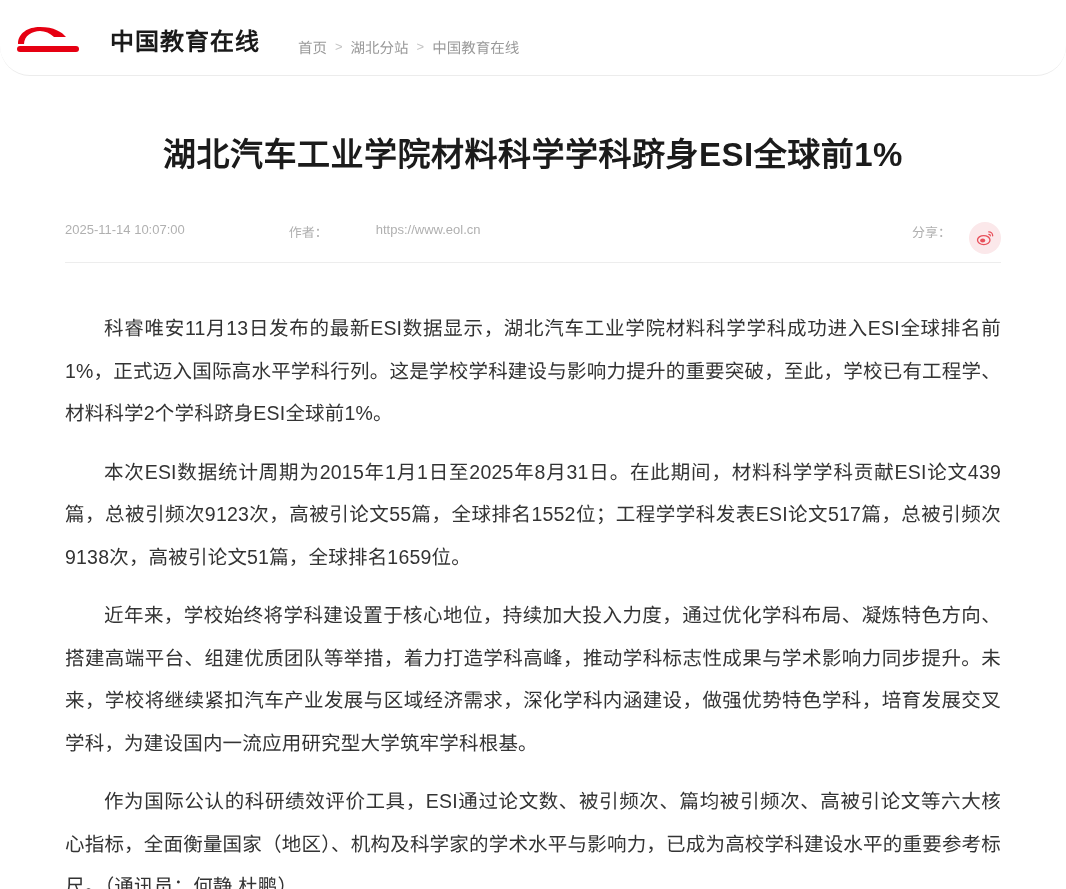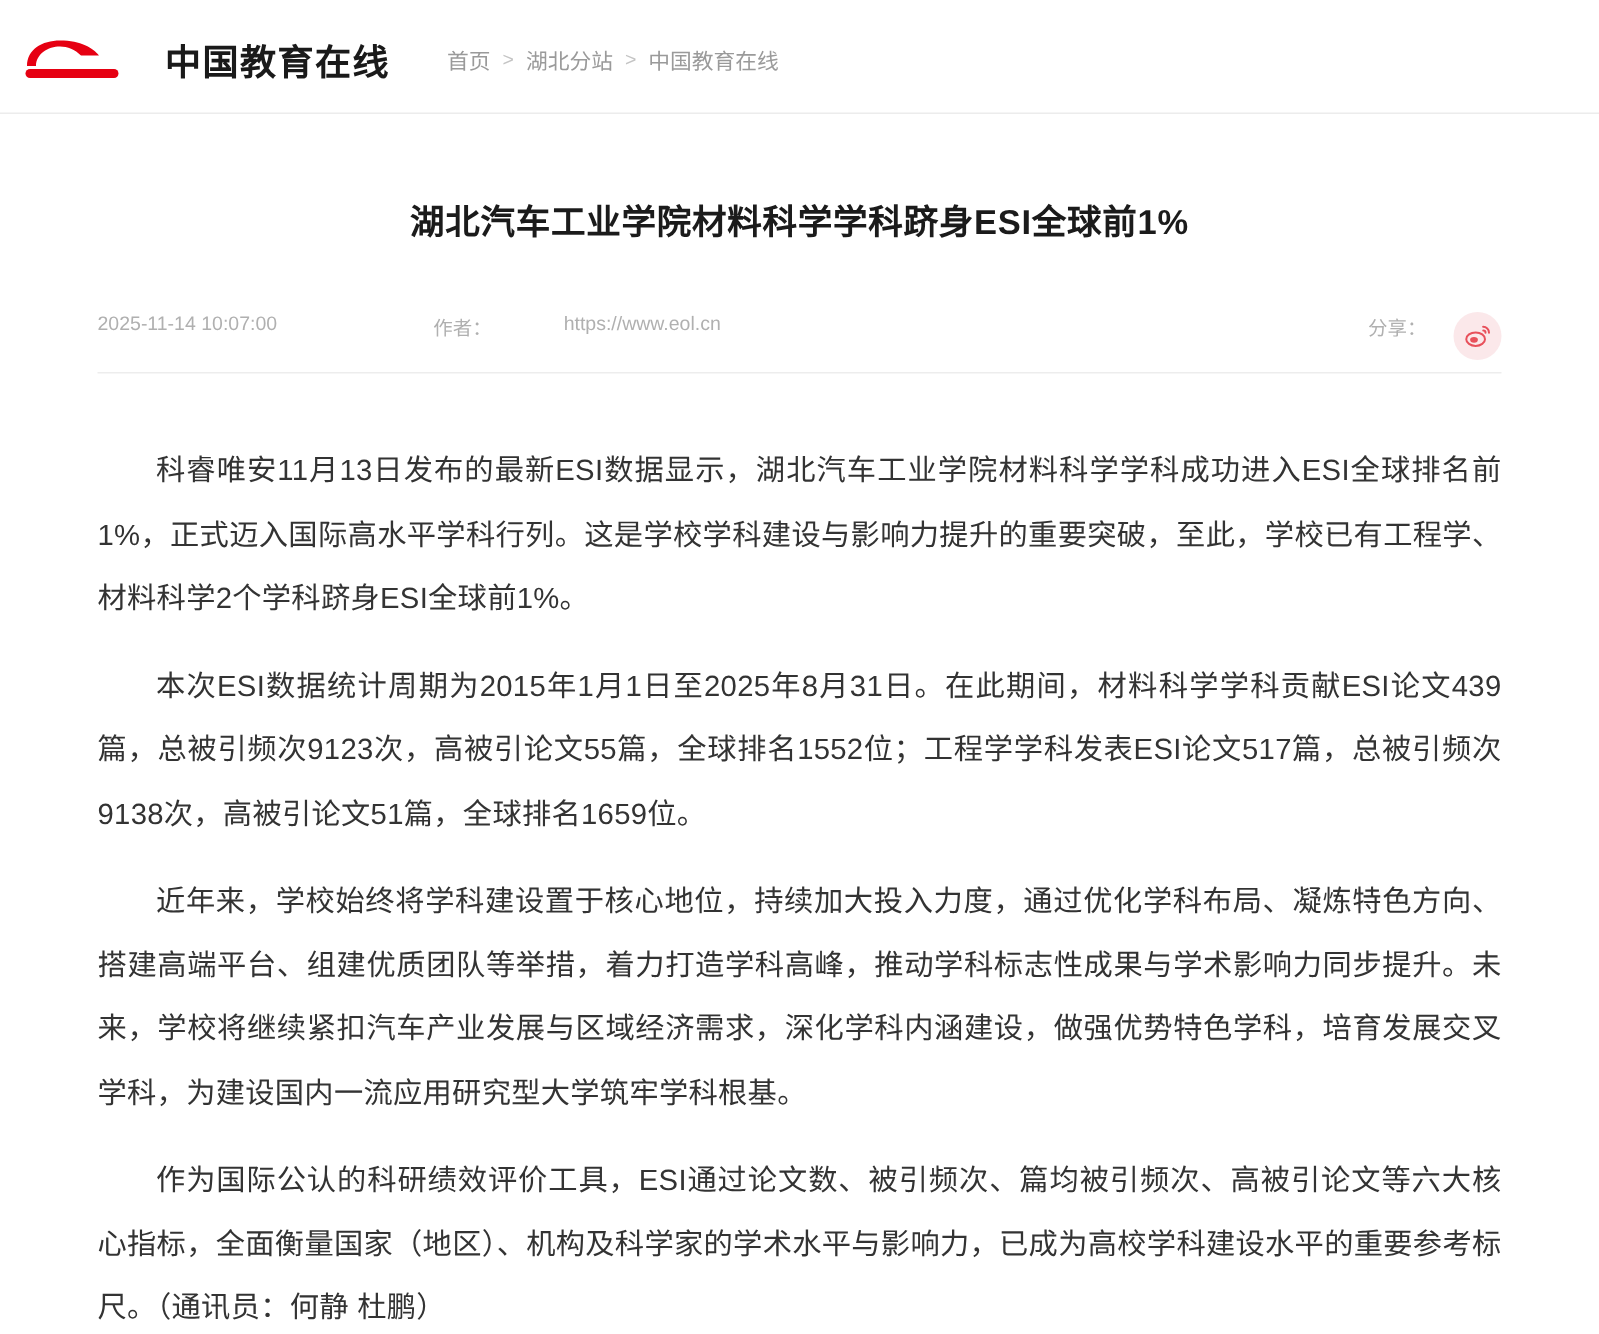--- a/index.html
+++ b/index.html
@@ -11,23 +11,24 @@
     width: 1066px;
     min-height: 889px;
     font-family: "Liberation Sans", "DejaVu Sans", sans-serif;
     color: #333;
     -webkit-font-smoothing: antialiased;
   }
 
   
   .site-header {
     display: flex;
-    align-items: center;
+    align-items: flex-end;
     padding: 22px 0 18px 14px;
     border-bottom: 1px solid #ececec;
+    border-radius: 30px;
   }
   .logo-block {
     display: flex;
     align-items: center;
     flex: 0 0 auto;
   }
   .logo-mark {
     position: relative;
     width: 72px;
     height: 34px;
@@ -61,21 +62,21 @@
     font-size: 13px;
   }
 
   
   .article {
     width: 936px;
     margin: 0 auto;
     padding: 0 0 30px 0;
   }
   .article-title {
-    font-size: 23px;
+    font-size: 33px;
     font-weight: bold;
     color: #1b1b1b;
     text-align: center;
     line-height: 1.4;
     margin: 56px 0 0 0;
     letter-spacing: 0.5px;
   }
 
   .meta-bar {
     display: flex;

